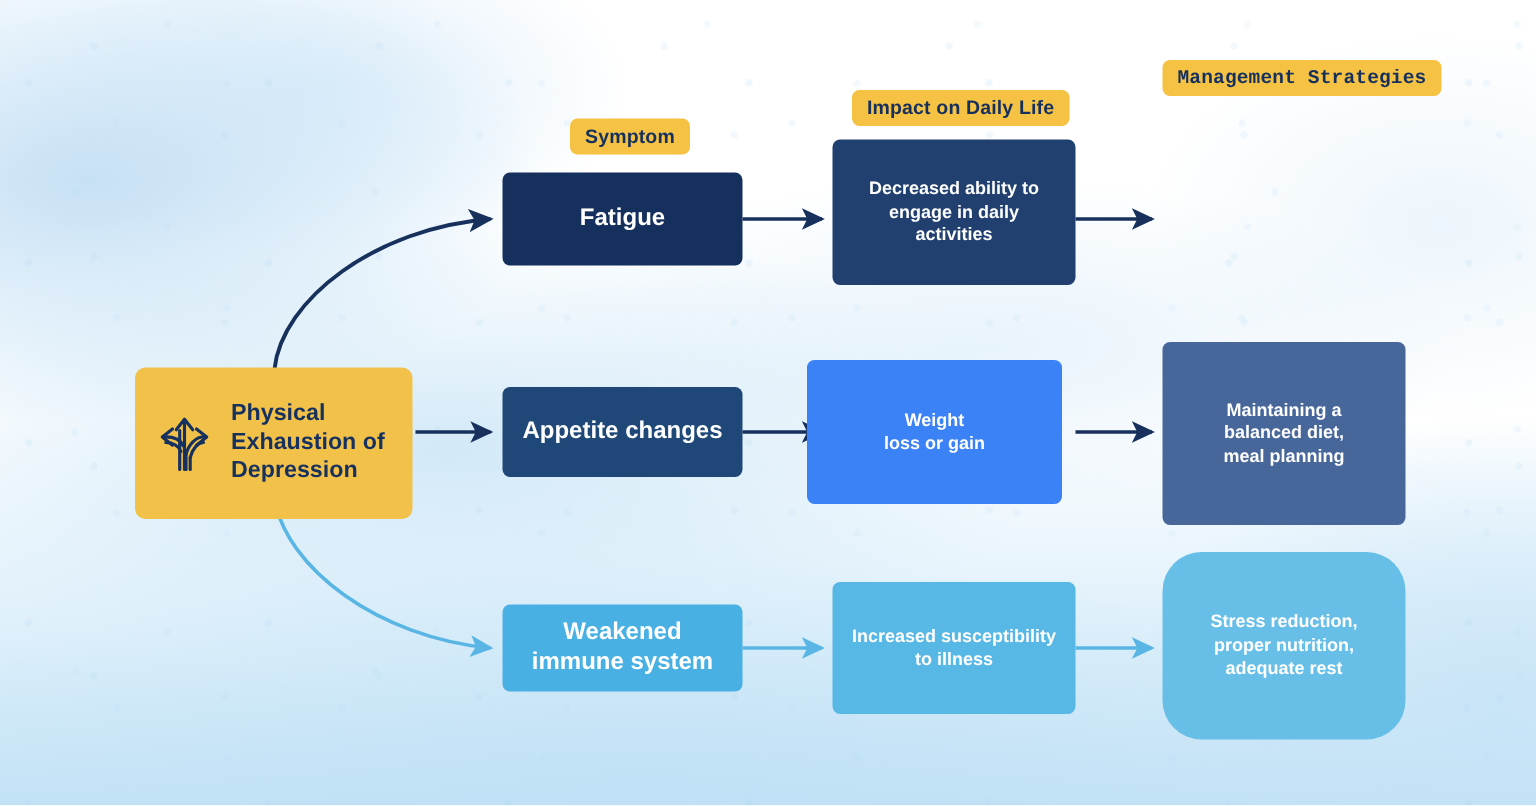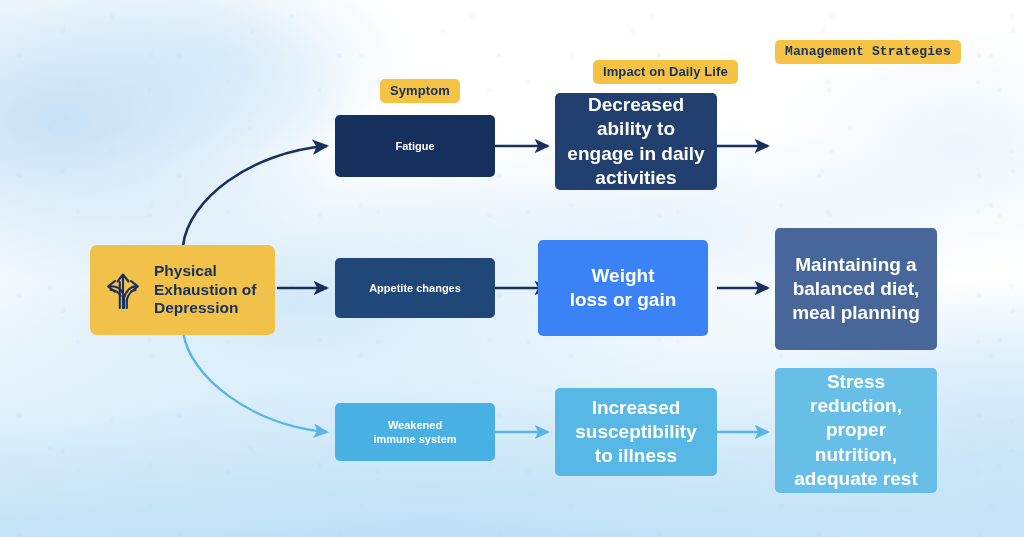--- a/index.html
+++ b/index.html
@@ -98,22 +98,22 @@
     font-weight:bold;
     font-size:15.5px;
     line-height:1.22;
     color:#17315f;
   }
   .root-icon { flex:0 0 auto; display:block; }
 
   .w-bold   { font-weight:bold; }
   .w-normal { font-weight:bold; }
 
-  .fs-15 { font-size:11px; }
-  .fs-14 { font-size:19px; }
+  .fs-15 { font-size:16px; }
+  .fs-14 { font-size:12px; }
 </style>
 </head>
 <body>
 
 <div id="canvas">
 
   <div class="bg-layer wash-top-left"></div>
   <div class="bg-layer wash-mid"></div>
   <div class="bg-layer wash-bottom"></div>
   <div class="bg-layer wash-right"></div>
@@ -141,28 +141,28 @@
     <path d="M495,288 L548,288" fill="none" stroke="#17305c" stroke-width="2.4" marker-end="url(#ah-dark)"></path>
     <path d="M717,288 L768,288" fill="none" stroke="#17305c" stroke-width="2.4" marker-end="url(#ah-dark)"></path>
 
     <path d="M495,432 L548,432" fill="none" stroke="#59b6e4" stroke-width="2.4" marker-end="url(#ah-light)"></path>
     <path d="M717,432 L768,432" fill="none" stroke="#59b6e4" stroke-width="2.4" marker-end="url(#ah-light)"></path>
   </svg>
 
   <div class="col-header" style="left:380px; top:79px;">
     <span>Symptom</span>
   </div>
-  <div class="col-header" style="left:568px; top:60px;margin-left:25px;">
+  <div class="col-header" style="left:568px; top:60px;">
     <span>Impact on Daily Life</span>
   </div>
   <div class="col-header" style="left:775px; top:40px;font-family:Liberation Mono, monospace;">
     <span>Management Strategies</span>
   </div>
 
-  <div class="node root" style="left:90px; top:245px; width:185px; height:90px;">
+  <div class="node root" style="left:90px; top:245px; width:185px; height:101px;">
     <span class="root-icon">
       <svg width="42" height="46" viewBox="0 0 42 46" fill="none" stroke="#17315f" stroke-width="2.1" stroke-linejoin="round" stroke-linecap="round">
 
         <path d="M21 44 L21 12"></path>
         <path d="M15.5 17.5 L21 10.5 L26.5 17.5"></path>
         <path d="M17.8 44 L17.8 18"></path>
 
         <path d="M20 28 C18 23.5 13.5 22.2 8.5 22.2"></path>
         <path d="M13 17 L6.2 22.4 L13 27.8"></path>
         <path d="M18.6 32 C16.4 27.2 12.8 26 8.5 26"></path>
@@ -202,19 +202,19 @@
   </div>
 
   <div class="node" style="left:335px; top:403px; width:160px; height:58px; background:#49b0e3;">
     <span class="node-label w-bold fs-15">Weakened
 immune system</span>
   </div>
   <div class="node" style="left:555px; top:388px; width:162px; height:88px; background:#57b7e5;">
     <span class="node-label w-normal fs-14">Increased susceptibility
 to illness</span>
   </div>
-  <div class="node" style="left:775px; top:368px; width:162px; height:125px; background:#67bfe8;">
+  <div class="node" style="left:775px; top:368px; width:162px; height:125px; background:#67bfe8;border-radius:26px;">
     <span class="node-label w-bold fs-14">Stress reduction,
 proper nutrition,
 adequate rest</span>
   </div>
 
 </div>
 
 </body></html>

